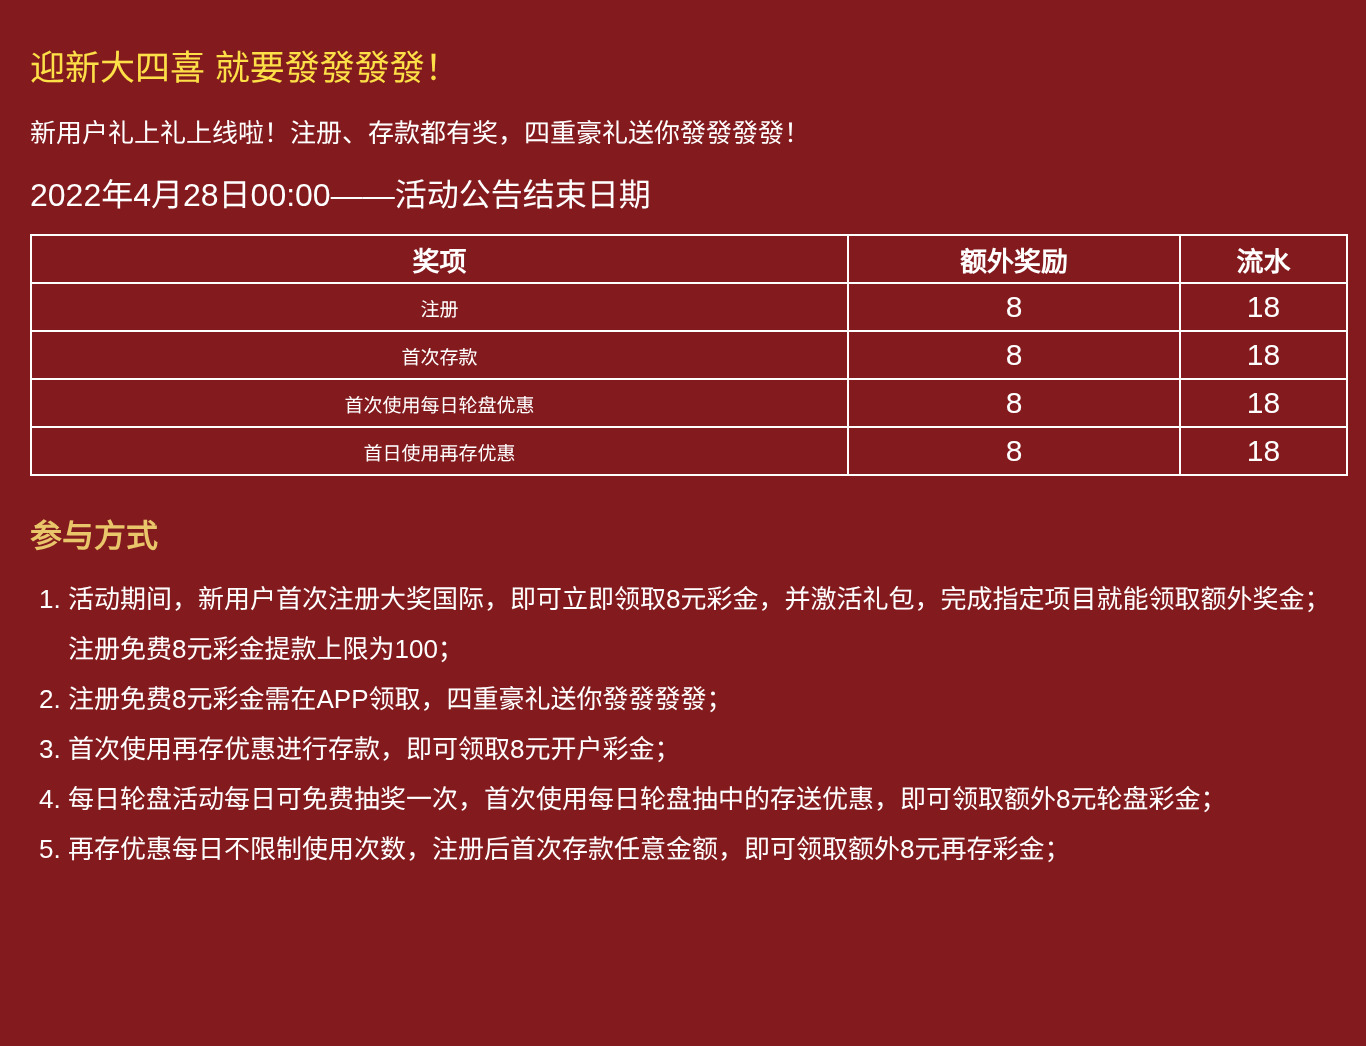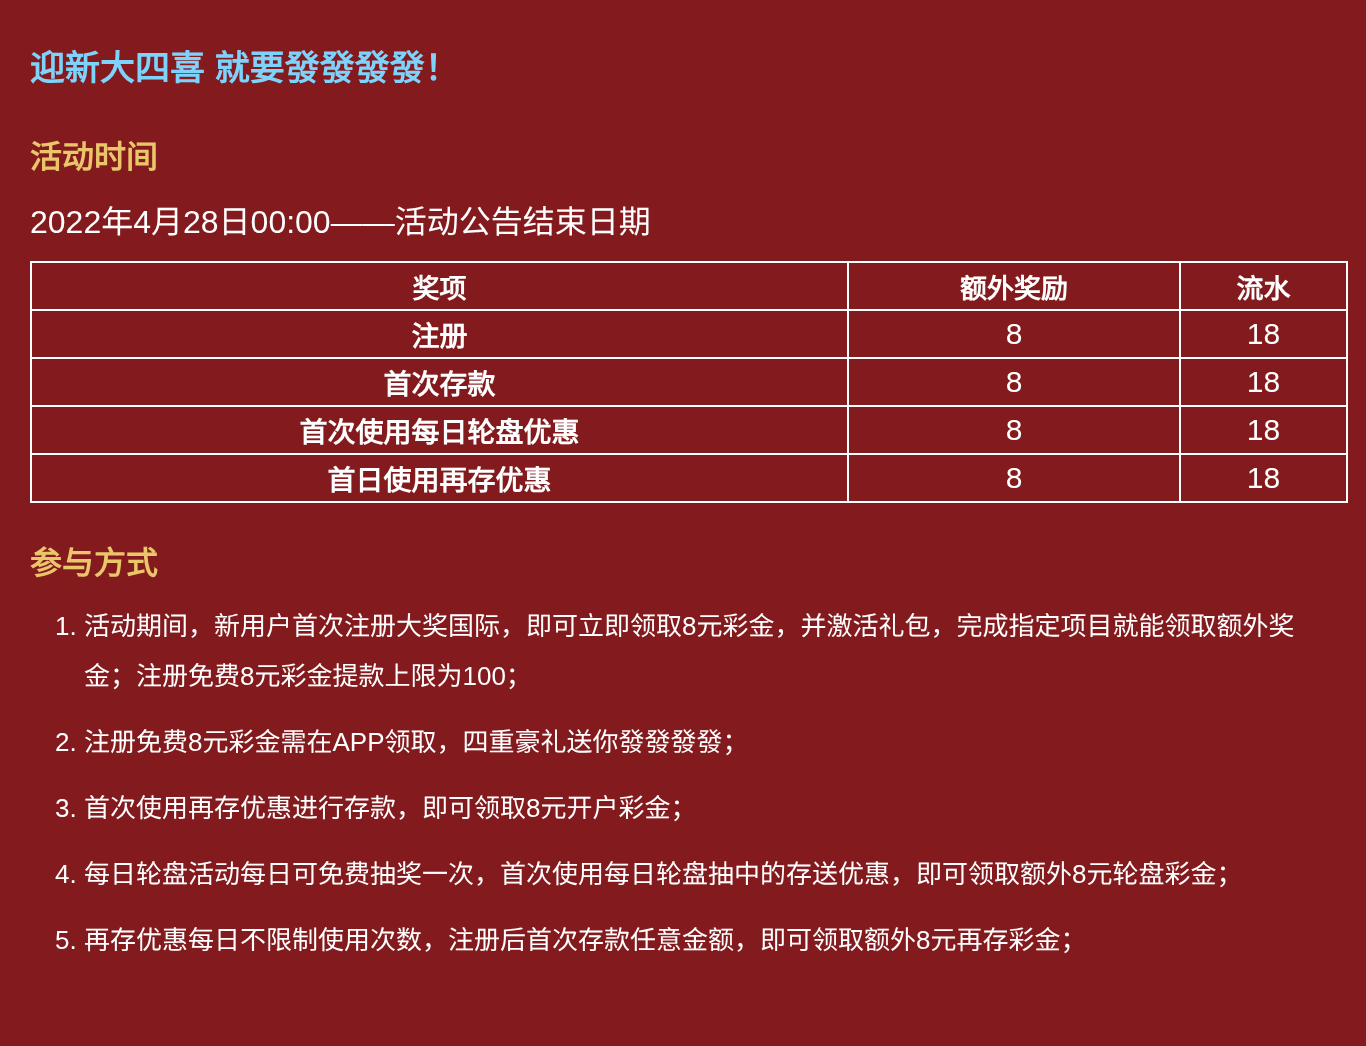--- a/index.html
+++ b/index.html
@@ -17,22 +17,22 @@
   .page {
     box-sizing: border-box;
     width: 1366px;
     height: 1046px;
     padding: 47px 18px 0 30px;
     overflow: hidden;
   }
   .page-title {
     font-size: 35px;
     line-height: 42px;
-    font-weight: bold;
-    color: #7dd3fc;
+    font-weight: normal;
+    color: #fde047;
     margin: 0 0 29px 0;
   }
   .page-subtitle {
     font-size: 26px;
     line-height: 31px;
     margin: 0;
     color: #FFFFFF;
   }
   .section-heading {
     font-size: 32px;
@@ -62,52 +62,52 @@
     text-align: center;
     vertical-align: middle;
     padding: 0;
     color: #FFFFFF;
   }
   table.rewards th {
     font-size: 27px;
     font-weight: bold;
   }
   td.cell-prize {
-    font-size: 28px;
-    font-weight: bold;
+    font-size: 19px;
+    font-weight: normal;
   }
   td.cell-num {
     font-size: 30px;
     font-weight: normal;
   }
   col.c-prize    { width: 62.1%; }
   col.c-reward   { width: 25.2%; }
   col.c-turnover { width: 12.7%; }
   ol.join-list {
     margin: 19px 0 0 0;
     padding: 0 0 0 38px;
     font-size: 26px;
     line-height: 50px;
     color: #FFFFFF;
     list-style: decimal;
   }
   ol.join-list li {
-    margin: 16px;
+    margin: 0;
     padding: 0;
   }
 </style>
 </head>
 <body>
 
 <div class="page">
 
   <h1 class="page-title">迎新大四喜 就要發發發發！</h1>
 
+  <p class="page-subtitle">新用户礼上礼上线啦！注册、存款都有奖，四重豪礼送你發發發發！</p>
 
-  <h2 class="section-heading time">活动时间</h2>
 
   <p class="activity-time-value">2022年4月28日00:00——活动公告结束日期</p>
 
 
   <table class="rewards">
     <colgroup>
       <col class="c-prize">
       <col class="c-reward">
       <col class="c-turnover">
     </colgroup>

